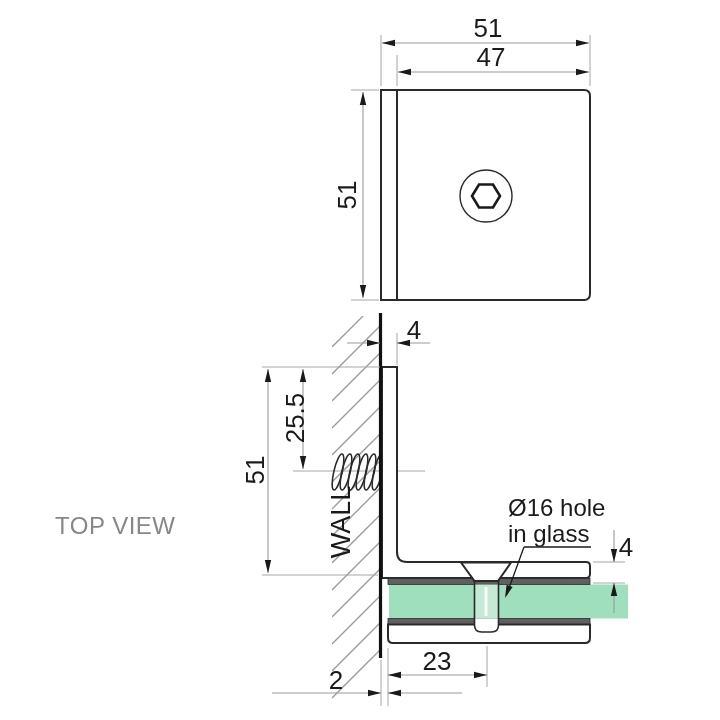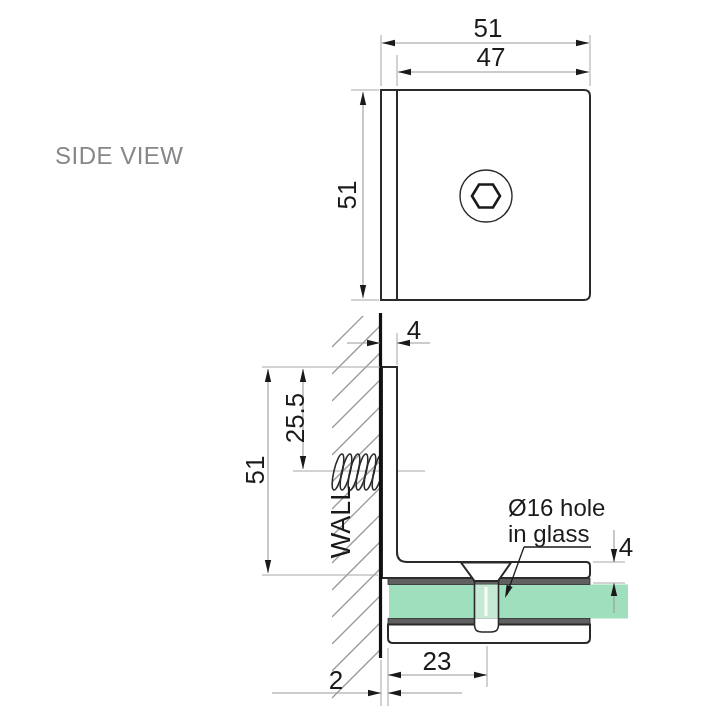--- a/index.html
+++ b/index.html
@@ -24,21 +24,21 @@
   .ext-line{stroke:#a6a6a6;stroke-width:1;fill:none;}
   .arrow{fill:#1a1a1a;stroke:none;}
   .hatch{stroke:#9a9a9a;stroke-width:1.3;}
   .leader{stroke:#1a1a1a;stroke-width:1.3;fill:none;}
 </style>
 </head>
 <body>
 
 <div class="canvas">
 
-  <div class="view-label side">SIDE VIEW</div>
+  <div class="view-label top">TOP VIEW</div>
 
   <svg width="720" height="720" viewBox="0 0 720 720">
     <defs>
       <clipPath id="hatchClip">
           <rect x="332" y="316" width="49" height="392"></rect>
         </clipPath>
     </defs>
 
     <g>
 

